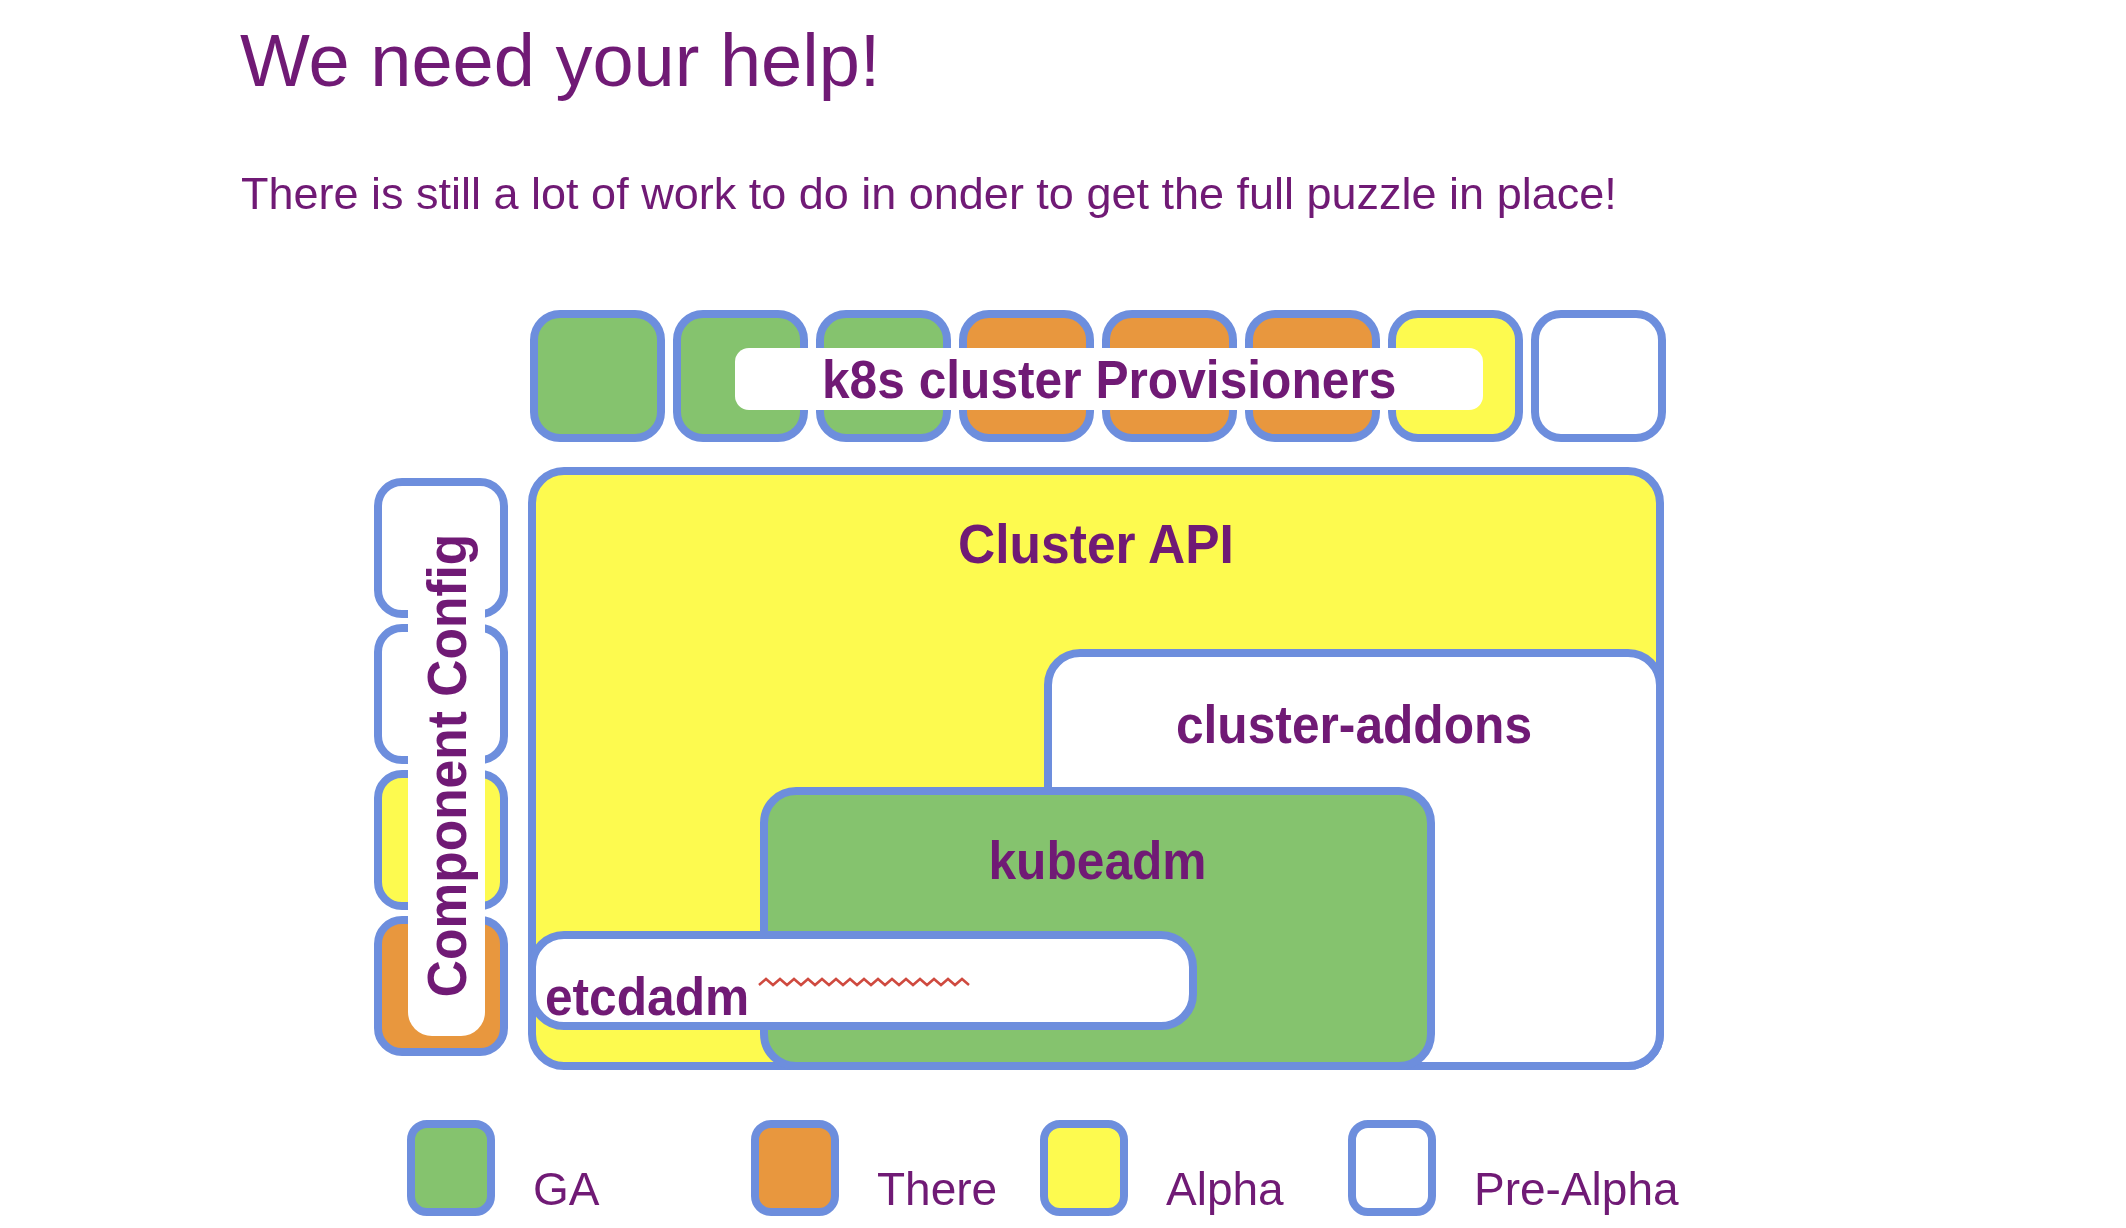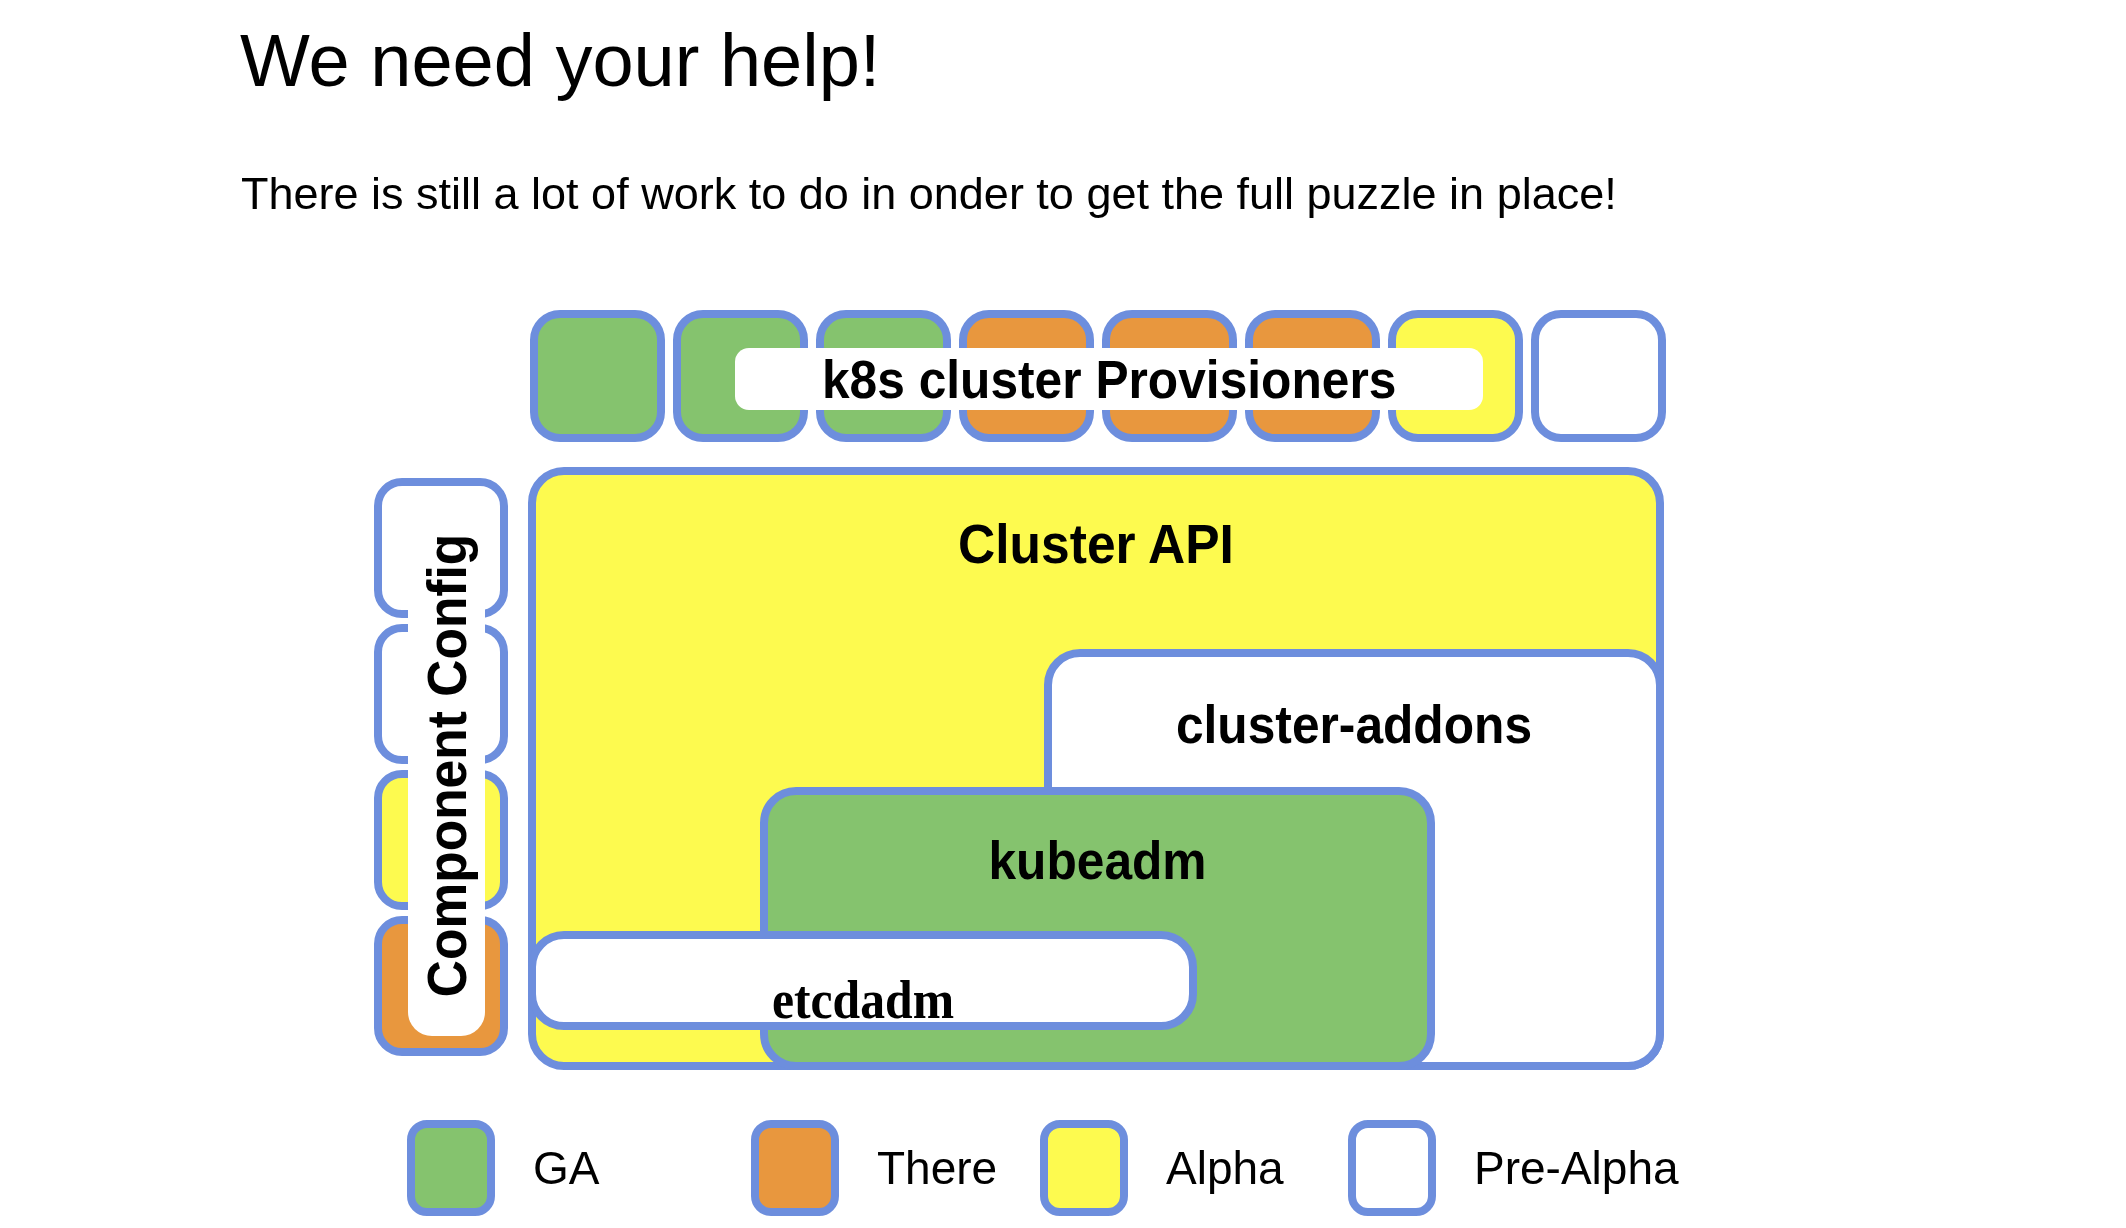--- a/index.html
+++ b/index.html
@@ -57,37 +57,37 @@
     width:100%;text-align:center;font-weight:700;white-space:nowrap;
     transform:scaleX(0.92);
   }
   .box-cluster-api{left:528px;top:467px;width:1136px;height:603px;z-index:1;}
   .box-cluster-api .box-label{margin-top:36px;font-size:56px;}
   .box-cluster-addons{left:1044px;top:649px;width:620px;height:421px;z-index:2;}
   .box-cluster-addons .box-label{margin-top:36px;font-size:54px;}
   .box-kubeadm{left:760px;top:787px;width:675px;height:283px;z-index:3;}
   .box-kubeadm .box-label{margin-top:34px;font-size:54px;}
   .box-etcdadm{left:528px;top:931px;width:669px;height:99px;z-index:4;
-    display:flex;flex-direction:column;align-items:center;font-family:Liberation Serif, serif;}
+    display:flex;flex-direction:row;align-items:center;}
   .box-etcdadm .box-label{margin-top:30px;font-size:54px;width:auto;}
   .squiggle{display:block;margin-top:2px;}
   
   .legend-item{
-    position:absolute;top:1120px;display:flex;align-items:center;gap:38px;
+    position:absolute;top:1120px;display:flex;align-items:flex-end;gap:38px;
   }
   .legend-swatch{
     width:88px;height:96px;border:8px solid var(--blue);border-radius:20px;
     box-sizing:border-box;
   }
   .legend-item span{font-size:46px;font-weight:400;white-space:nowrap;}
 </style>
 </head>
 <body>
 
-<div class="canvas" style="--blue: #6d8edd; background: rgb(255, 255, 255); color: #000000;">
+<div class="canvas" style="--blue: #6d8edd; background: rgb(255, 255, 255); color: #701a75;">
 
   <div class="title">We need your help!</div>
   <div class="subtitle">There is still a lot of work to do in onder to get the full puzzle in place!</div>
 
   <div class="prov-row">
       <div class="chip" style="background: rgb(133, 195, 110);"></div>
       <div class="chip" style="background: rgb(133, 195, 110);"></div>
       <div class="chip" style="background: rgb(133, 195, 110);"></div>
       <div class="chip" style="background: rgb(232, 151, 62);"></div>
       <div class="chip" style="background: rgb(232, 151, 62);"></div>

